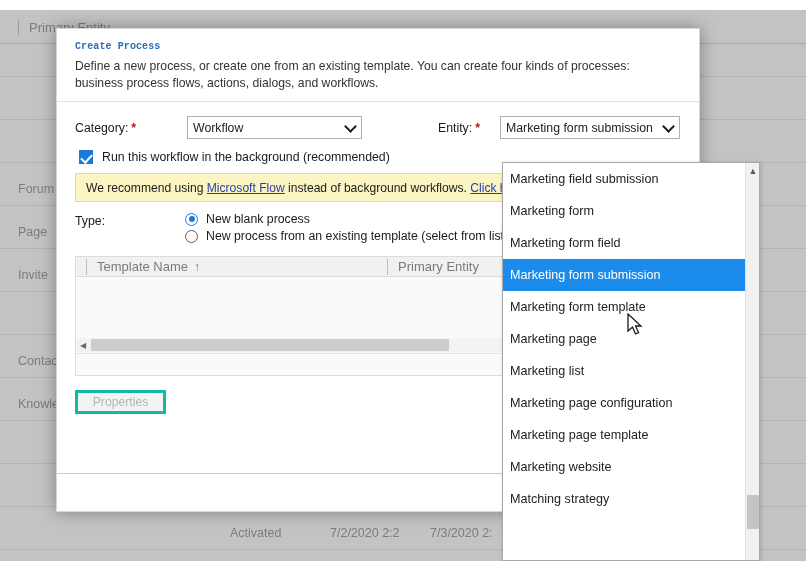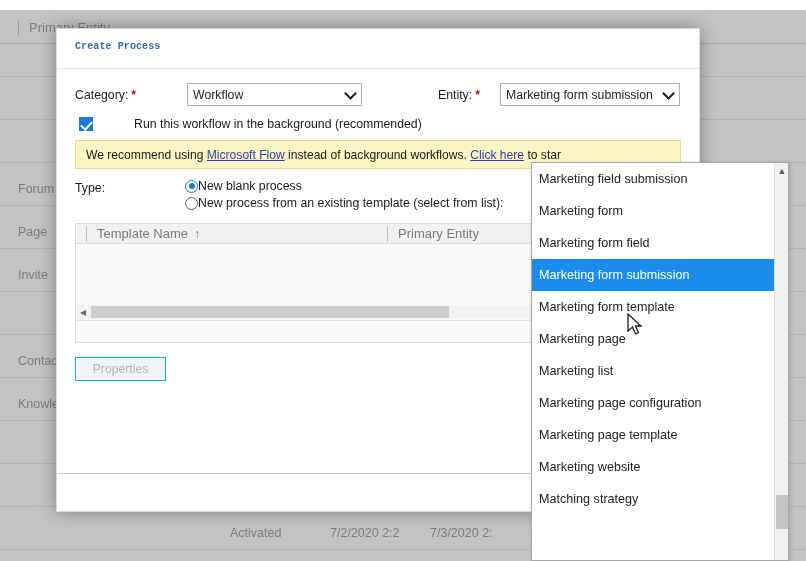--- a/index.html
+++ b/index.html
@@ -93,21 +93,21 @@
     border-left:2px solid #1b1b1b; border-bottom:2px solid #1b1b1b;
     transform:rotate(-45deg);
   }
   #category-select { width:175px; }
   #entity-select { width:180px; }
 
   #entity-group { margin-left:48px; display:flex; align-items:center; }
   #entity-label { width:62px; font-size:12.3px; color:#1a1a1a;margin-left:28px; }
 
   
-  #bg-check-row { display:flex; align-items:center; margin:3px 0 9px 4px;gap:32px; }
+  #bg-check-row { display:flex; align-items:center; margin:3px 0 9px 4px; }
   .cbox {
     width:14px; height:14px; background:#1b7ad6; position:relative;
     flex:0 0 auto; border:1px solid #1b7ad6;
   }
   .cbox:after {
     content:""; position:absolute; left:3px; top:1px;
     width:5px; height:9px; border:solid #fff;
     border-width:0 2px 2px 0; transform:rotate(42deg);
   }
   #bg-check-label { margin-left:9px; font-size:12.3px; color:#1a1a1a; }
@@ -129,21 +129,21 @@
   .radio {
     width:13px; height:13px; border-radius:50%;
     border:1px solid #5a5a5a; background:#fff; position:relative;
     flex:0 0 auto;
   }
   .radio.checked { border:1px solid #1b7ad6; }
   .radio.checked:after {
     content:""; position:absolute; left:2.5px; top:2.5px;
     width:6px; height:6px; border-radius:50%; background:#1b7ad6;
   }
-  .radio-label { font-size:12.3px; color:#1a1a1a; }
+  .radio-label { margin-left:8px; font-size:12.3px; color:#1a1a1a; }
 
   
   #template-grid {
     border:1px solid #dcdcdc; background:#fafafa;
     height:120px; position:relative; margin-bottom:14px;
   }
   #grid-head {
     height:20px; background:#f1f1f1; border-bottom:1px solid #dcdcdc;
     display:flex; align-items:center; color:#7a7a7a; font-size:13px;
   }
@@ -162,32 +162,32 @@
     width:14px; text-align:center; font-size:8px; color:#6a6a6a;
   }
   #hscroll-thumb {
     height:12px; background:#cdcdcd; width:358px; margin-left:1px;
   }
   #grid-footer { position:absolute; left:0; bottom:0; width:100%; height:22px;
     background:#fafafa; border-top:1px solid #e4e4e4; }
 
   #properties-btn {
     width:91px; height:24px; background:#f3f3f3;
-    border:1px solid #14b8a6; color:#b4b4b4; font-size:12.2px;
+    border:3px solid #14b8a6; color:#b4b4b4; font-size:12.2px;
     font-family:"Liberation Sans", sans-serif;
   }
 
   #dialog-footer-sep {
     position:absolute; left:0; top:444px; width:644px; height:1px;
     background:#c9c9c9;
   }
 
   
   #entity-dropdown {
-    position:absolute; left:531px; top:162px;
+    position:absolute; left:502px; top:162px;
     width:258px; height:399px;
     background:#ffffff; border:1px solid #a8a8a8;
     z-index:60; overflow:hidden;
     box-shadow:1px 1px 4px rgba(0,0,0,0.18);
   }
   #dropdown-list { position:absolute; left:0; top:0; width:244px; }
   .dd-item {
     height:32px; line-height:32px; padding-left:7px;
     font-size:12.6px; color:#222222; white-space:nowrap;
   }
@@ -256,20 +256,21 @@
       <span class="bg-cell-status">Activated</span>
       <span class="bg-cell-d1">7/2/2020 2:2</span>
       <span class="bg-cell-d2">7/3/2020 2:</span>
     </div>
   </div>
 
 <div id="dialog">
 
   <div id="dialog-header">
     <div id="dialog-title">Create Process</div>
+    <div id="dialog-desc">Define a new process, or create one from an existing template. You can create four kinds of processes: business process flows, actions, dialogs, and workflows.</div>
   </div>
 
   <div id="dialog-body">
 
     
 
     
     <div class="form-row">
       <div class="form-label">
         <span>Category:</span><span class="req">*</span>

